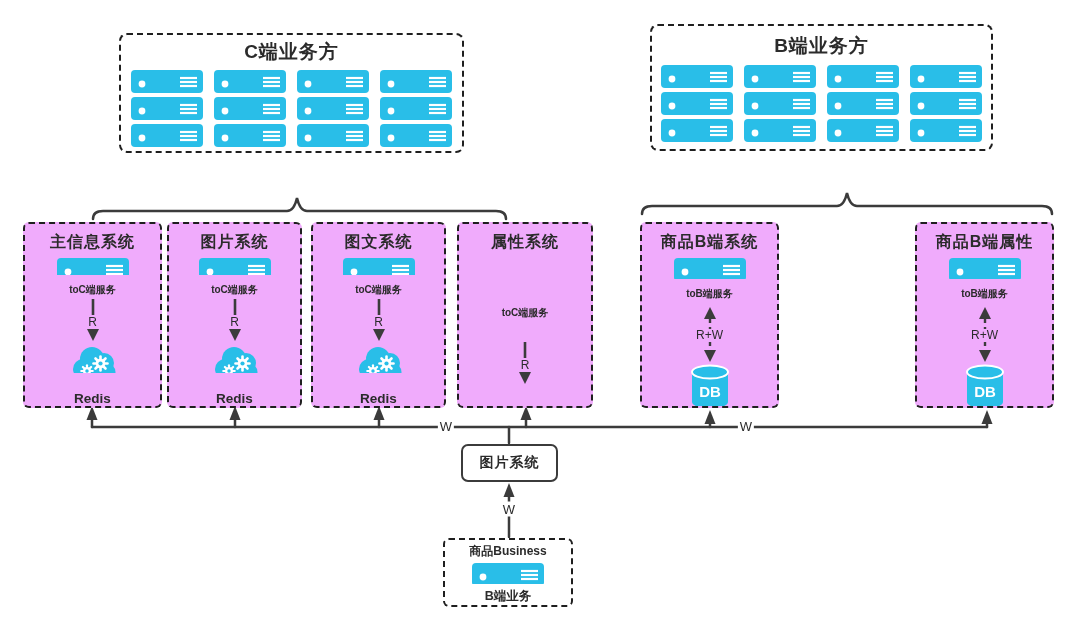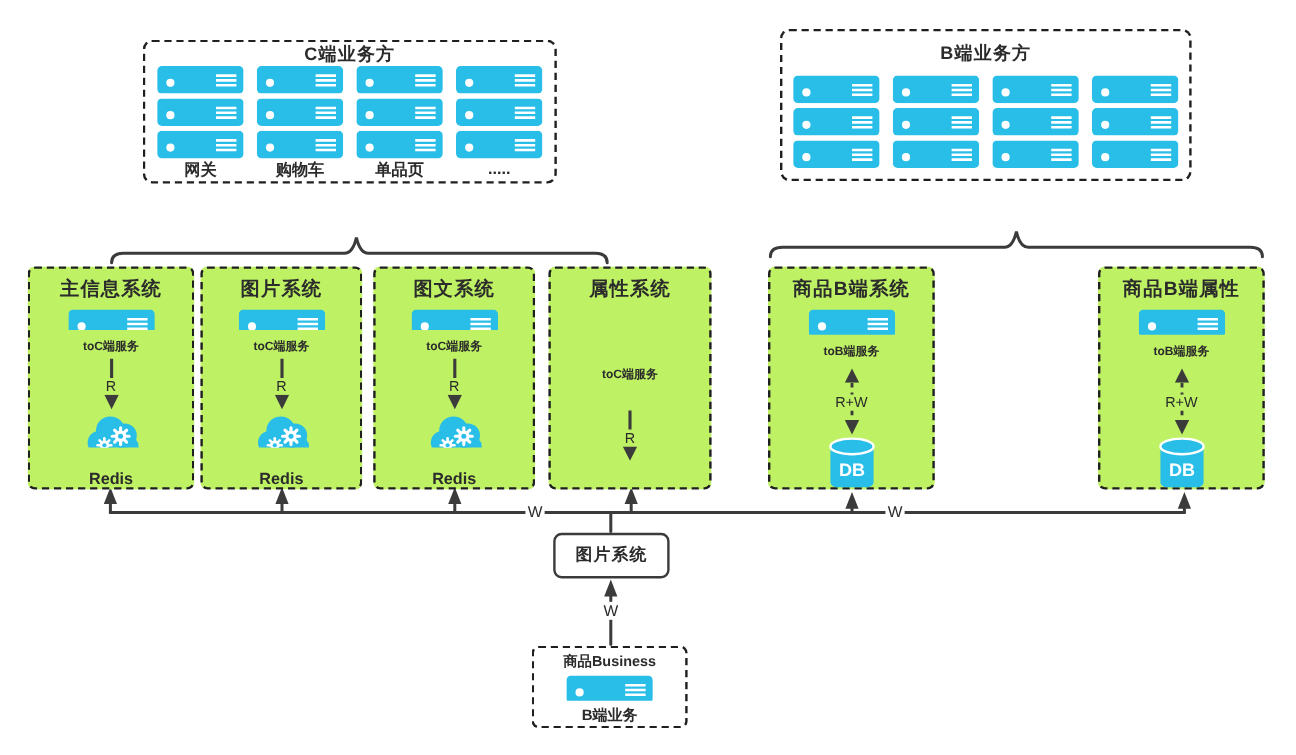--- a/index.html
+++ b/index.html
@@ -6,27 +6,27 @@
   html,body { background:#ffffff; }
   body { font-family:"Liberation Sans","DejaVu Sans",sans-serif; color:#2b2b2b; }
   #stage { position:relative; width:1080px; height:629px; background:#fff; overflow:hidden; }
 
   
   #connectors { position:absolute; left:0; top:0; pointer-events:none; }
 
   
   .group-box { position:absolute; background:#fff; border:2.5px dashed #1f1f1f; border-radius:8px;
                display:flex; flex-direction:column; align-items:center; justify-content:space-evenly; }
-  .group-title { font-size:15px; font-weight:600; letter-spacing:1px; }
+  .group-title { font-size:19px; font-weight:600; letter-spacing:1px; }
   .server-grid { display:grid; grid-template-columns:repeat(4,72px); column-gap:11px; row-gap:4px; justify-content:center; }
   .col-labels { display:grid; grid-template-columns:repeat(4,72px); column-gap:11px; justify-content:center; }
   .col-labels div { text-align:center; font-size:13.5px; font-weight:600; }
 
   
-  .sys-box { position:absolute; top:222px; height:186px; background:#bef264; border:2.5px dashed #1f1f1f;
+  .sys-box { position:absolute; top:222px; height:186px; background:#f0abfc; border:2.5px dashed #1f1f1f;
              border-radius:6px; display:flex; flex-direction:column; align-items:center; padding-top:8px; }
   .sys-title { font-size:16px; font-weight:700; letter-spacing:1px; line-height:20px; }
   .sys-box .srv { margin-top:6px; }
   .service-label { margin-top:7px; font-size:10px; font-weight:600; line-height:16px; }
   .arrow-col { display:flex; flex-direction:column; align-items:center; }
   .rw-gap { margin-top:4px; }
   .arrow-label { font-size:12px; line-height:13px; color:#2b2b2b; }
   .store-label { font-size:13.5px; font-weight:600; margin-top:18px; }
   .cloud-svg { margin-top:1px; }
 
@@ -149,26 +149,20 @@
         <svg class="srv" width="72" height="23">
           <use href="#server-bar"></use>
         </svg>
         <svg class="srv" width="72" height="23">
           <use href="#server-bar"></use>
         </svg>
         <svg class="srv" width="72" height="23">
           <use href="#server-bar"></use>
         </svg>
       </div>
-    <div class="col-labels">
-      <div>网关</div>
-      <div>购物车</div>
-      <div>单品页</div>
-      <div>.....</div>
-    </div>
   </section>
 
   <section class="group-box" style="left:650px; top:24px; width:343px; height:127px;">
     <div class="group-title">B端业务方</div>
     <div class="server-grid">
       <svg class="srv" width="72" height="23">
           <use href="#server-bar"></use>
         </svg>
     <svg class="srv" width="72" height="23">
           <use href="#server-bar"></use>

